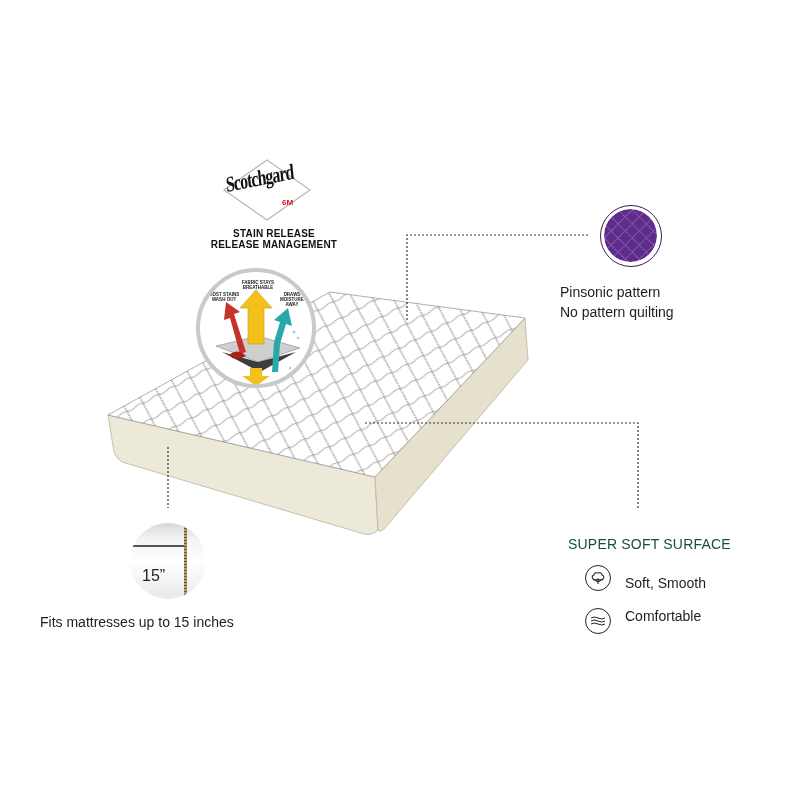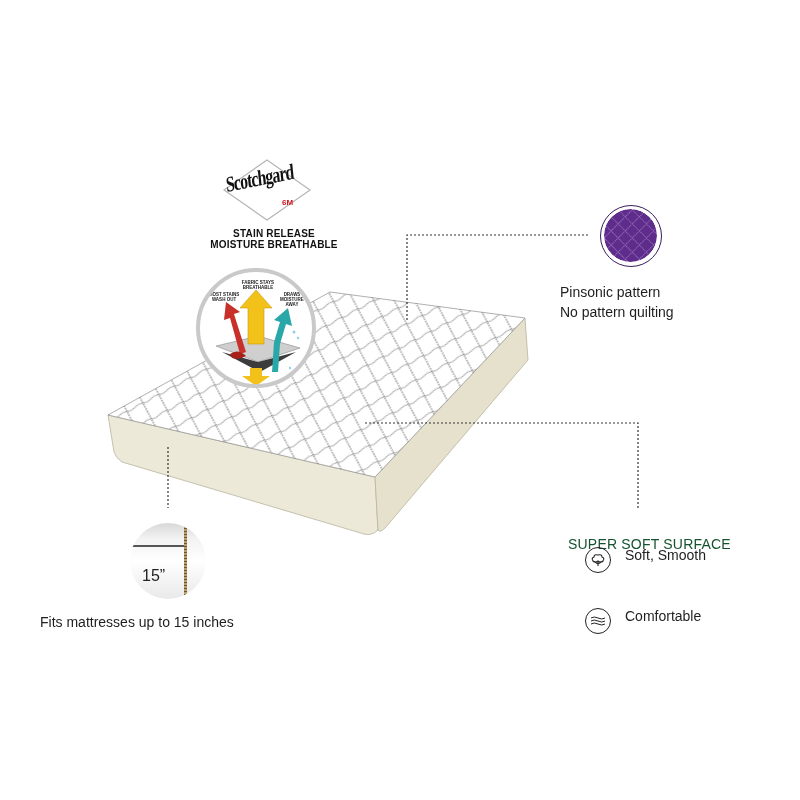--- a/index.html
+++ b/index.html
@@ -42,21 +42,21 @@
 </svg>
 
 <div class="abs" style="left:222px;top:158px;width:90px;height:64px;">
   <svg width="90" height="64" viewBox="0 0 90 64">
     <path d="M45,2 L88,32 L45,62 L2,32 Z" fill="#fff" stroke="#b5b5b5" stroke-width="1.2"></path>
   </svg>
   <span class="abs" style="left:4px;top:14px;font-family:'Liberation Serif',serif;font-weight:bold;font-size:22px;letter-spacing:-1.2px;transform:scaleX(0.72) rotate(-8deg);transform-origin:left center;color:#111;white-space:nowrap;">Scotchgard</span>
   <span class="abs" style="left:60px;top:40px;font-size:8px;font-weight:bold;color:#d3141c;">6M</span>
 </div>
 <div class="abs brand-text" style="left:214px;top:228px;width:120px;">STAIN RELEASE</div>
-<div class="abs brand-text" style="left:204px;top:239px;width:140px;">MOISTURE BREATHABLE</div>
+<div class="abs brand-text" style="left:204px;top:239px;width:140px;">RELEASE MANAGEMENT</div>
 
 <div class="abs" style="left:196px;top:268px;width:120px;height:120px;border-radius:50%;background:#fff;border:4px solid #c9c9c9;box-sizing:border-box;overflow:hidden;">
   <svg width="112" height="112" viewBox="0 0 112 112">
 
     <path d="M16,74 L58,64 L100,76 L58,90 Z" fill="#cfcfcf" stroke="#888" stroke-width="0.6"></path>
     <path d="M22,80 L58,90 L96,80 L60,100 Z" fill="#3c3c3c"></path>
 
     <path d="M48,72 L48,36 L40,36 L56,18 L72,36 L64,36 L64,72 Z" fill="#f2c21b" stroke="#c99c0a" stroke-width="0.6"></path>
 
     <path d="M50,96 L50,104 L42,104 L56,114 L70,104 L62,104 L62,96 Z" fill="#f2c21b"></path>
@@ -93,21 +93,21 @@
 
 <div class="abs" style="left:130px;top:523px;width:76px;height:76px;border-radius:50%;background:linear-gradient(180deg,#d8d8d8 0%,#f2f2f2 20%,#ffffff 50%,#e9e9e9 100%);overflow:hidden;">
   <div class="abs" style="left:0;top:22px;width:54px;height:1.5px;background:#555;"></div>
   <div class="abs" style="left:54px;top:0;width:2.5px;height:76px;background:repeating-linear-gradient(180deg,#b89c6a 0 2px,#6b5636 2px 3px);"></div>
   <span class="abs" style="left:12px;top:44px;font-size:16px;color:#222;">15”</span>
 </div>
 <div class="abs caption" style="left:40px;top:612px;width:260px;font-size:14px;">Fits mattresses up to 15 inches</div>
 
 <div class="abs feature-heading" style="left:568px;top:536px;">SUPER SOFT SURFACE</div>
 
-<div class="abs" style="left:585px;top:547px;display:flex;align-items:flex-start;gap:14px;">
+<div class="abs" style="left:585px;top:565px;display:flex;align-items:flex-end;gap:14px;">
   <div class="icon-circle">
     <svg width="16" height="14" viewBox="0 0 16 14">
       <path d="M3,8 Q1,5 4,4 Q4,1 8,2 Q12,1 12,4 Q15,5 13,8 Q11,10 8,8 Q5,10 3,8 Z" fill="none" stroke="#222" stroke-width="1.1"></path>
       <path d="M8,8 L8,13 M5,9 L8,11 L11,9" fill="none" stroke="#222" stroke-width="1.1"></path>
     </svg>
   </div>
   <span class="feature-label">Soft, Smooth</span>
 </div>
 
 <div class="abs" style="left:585px;top:608px;display:flex;align-items:flex-start;gap:14px;">

